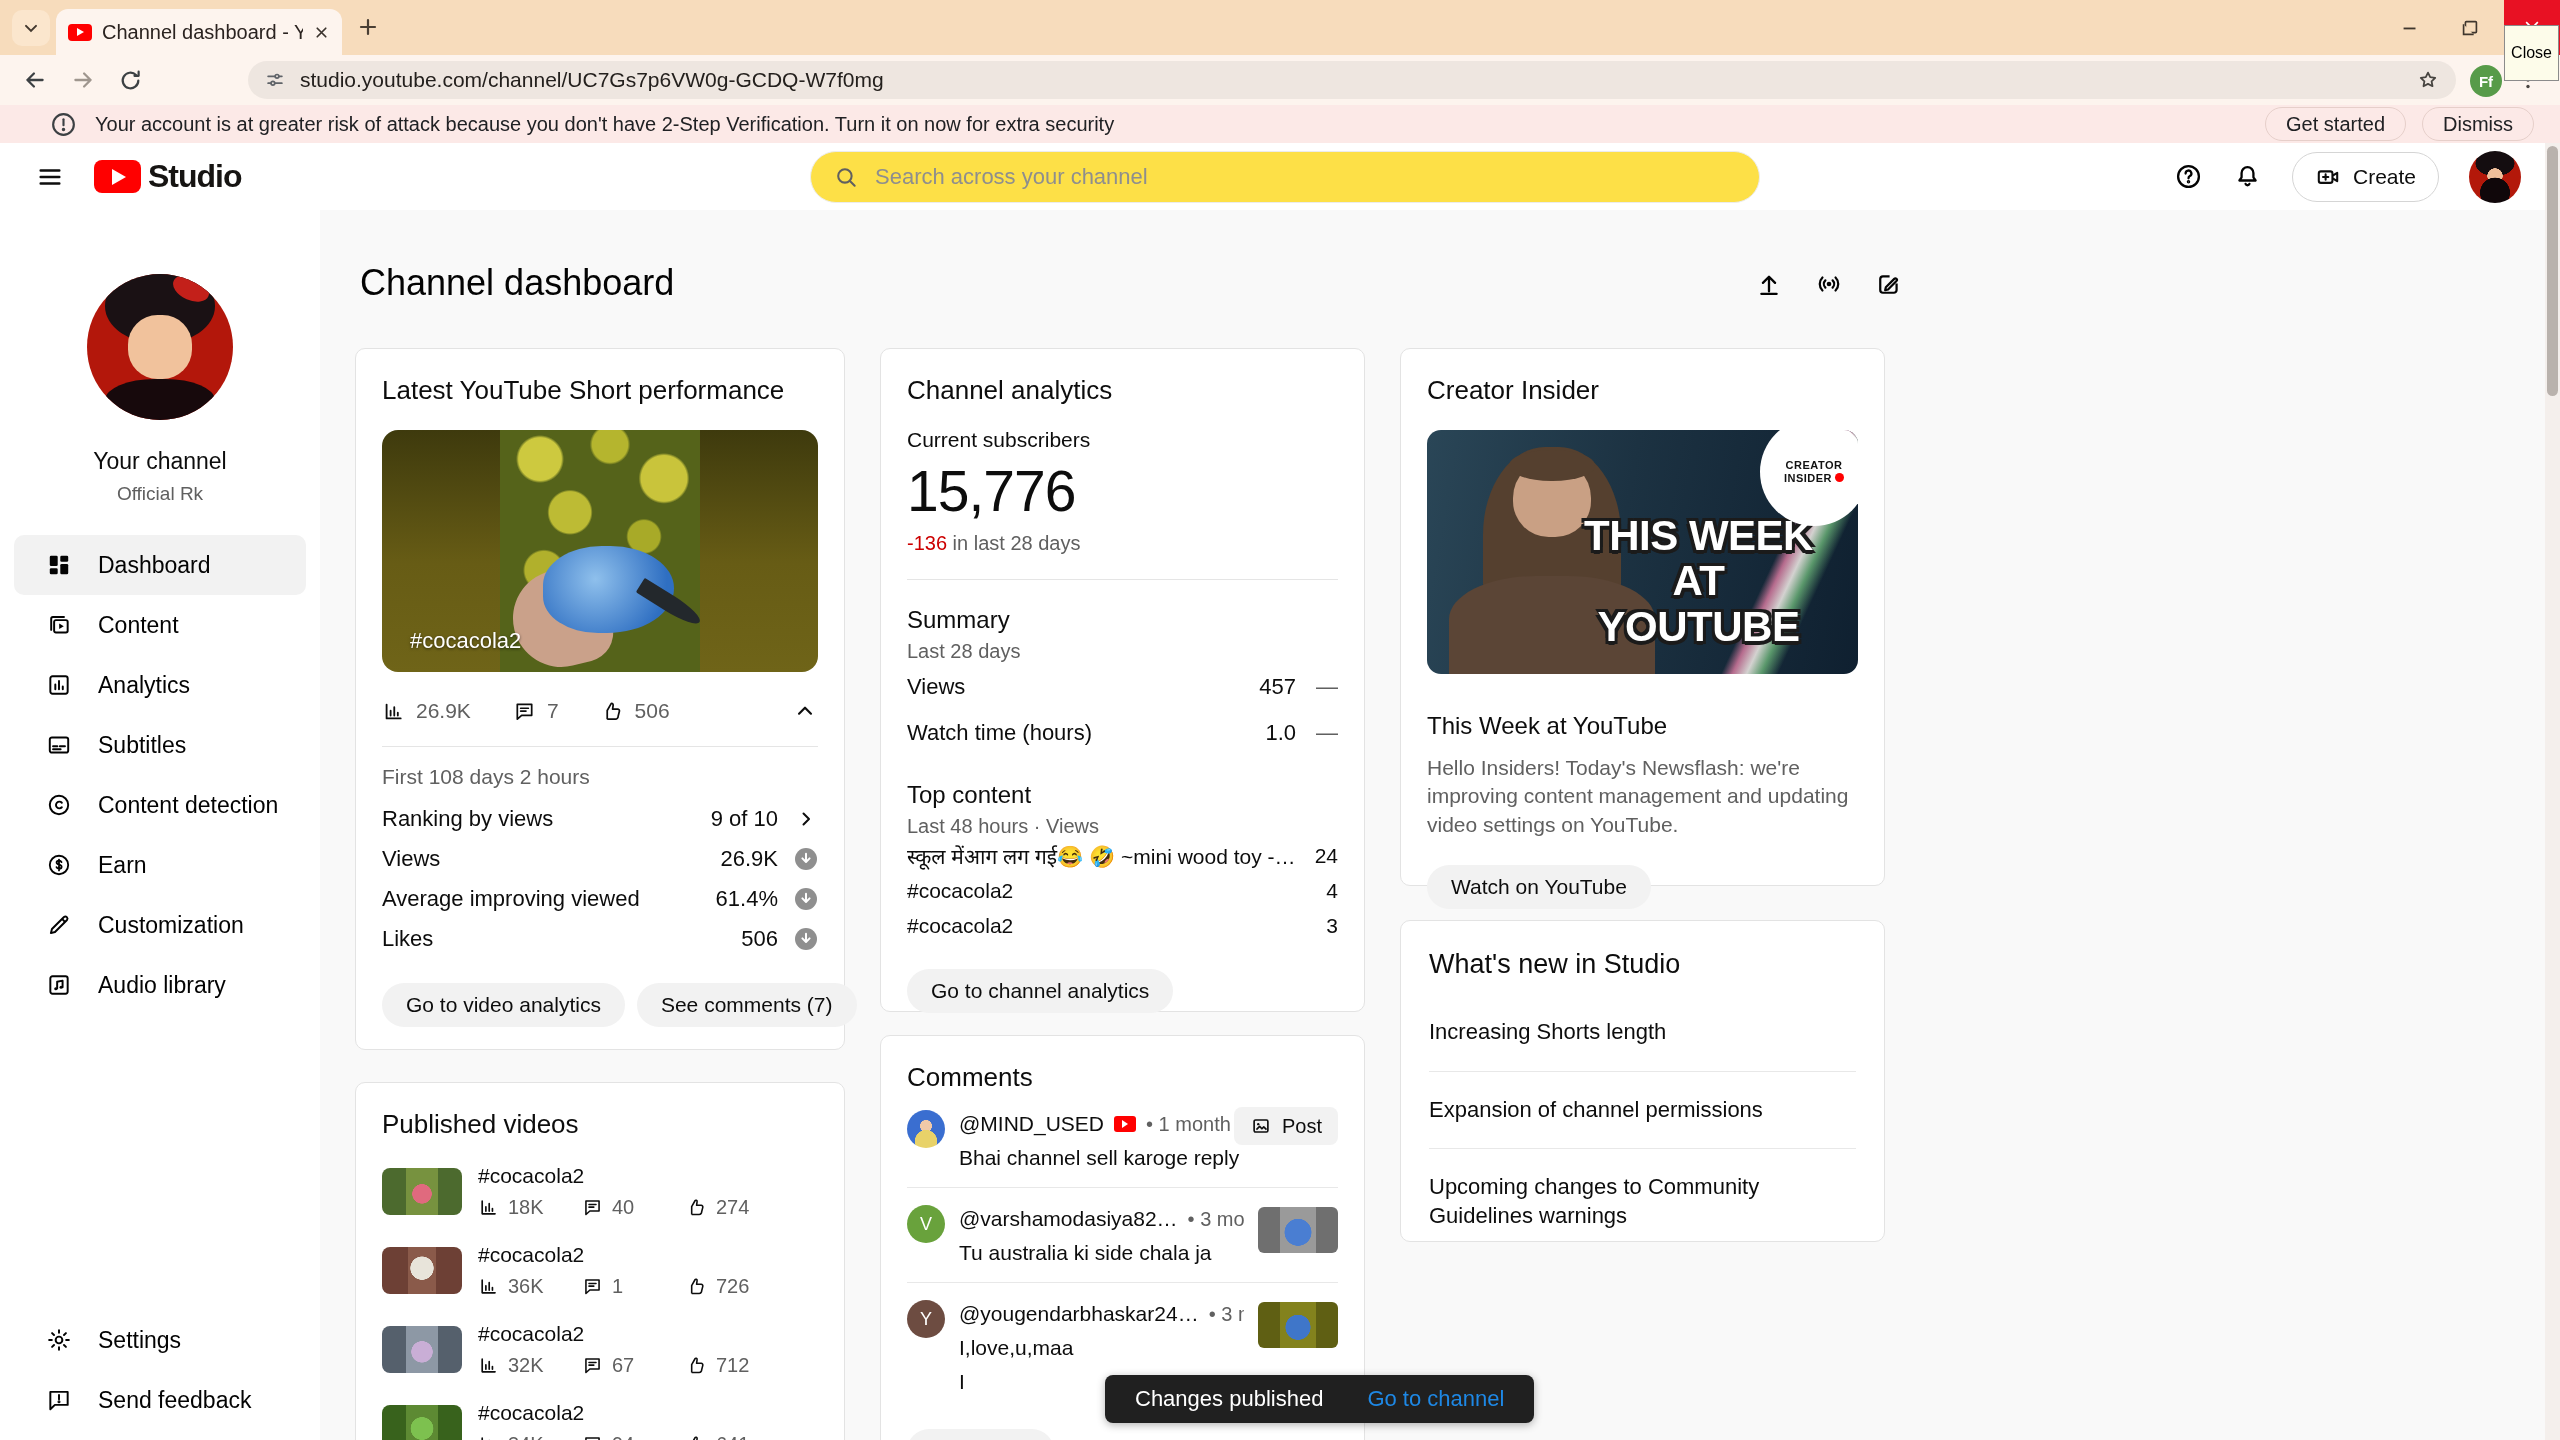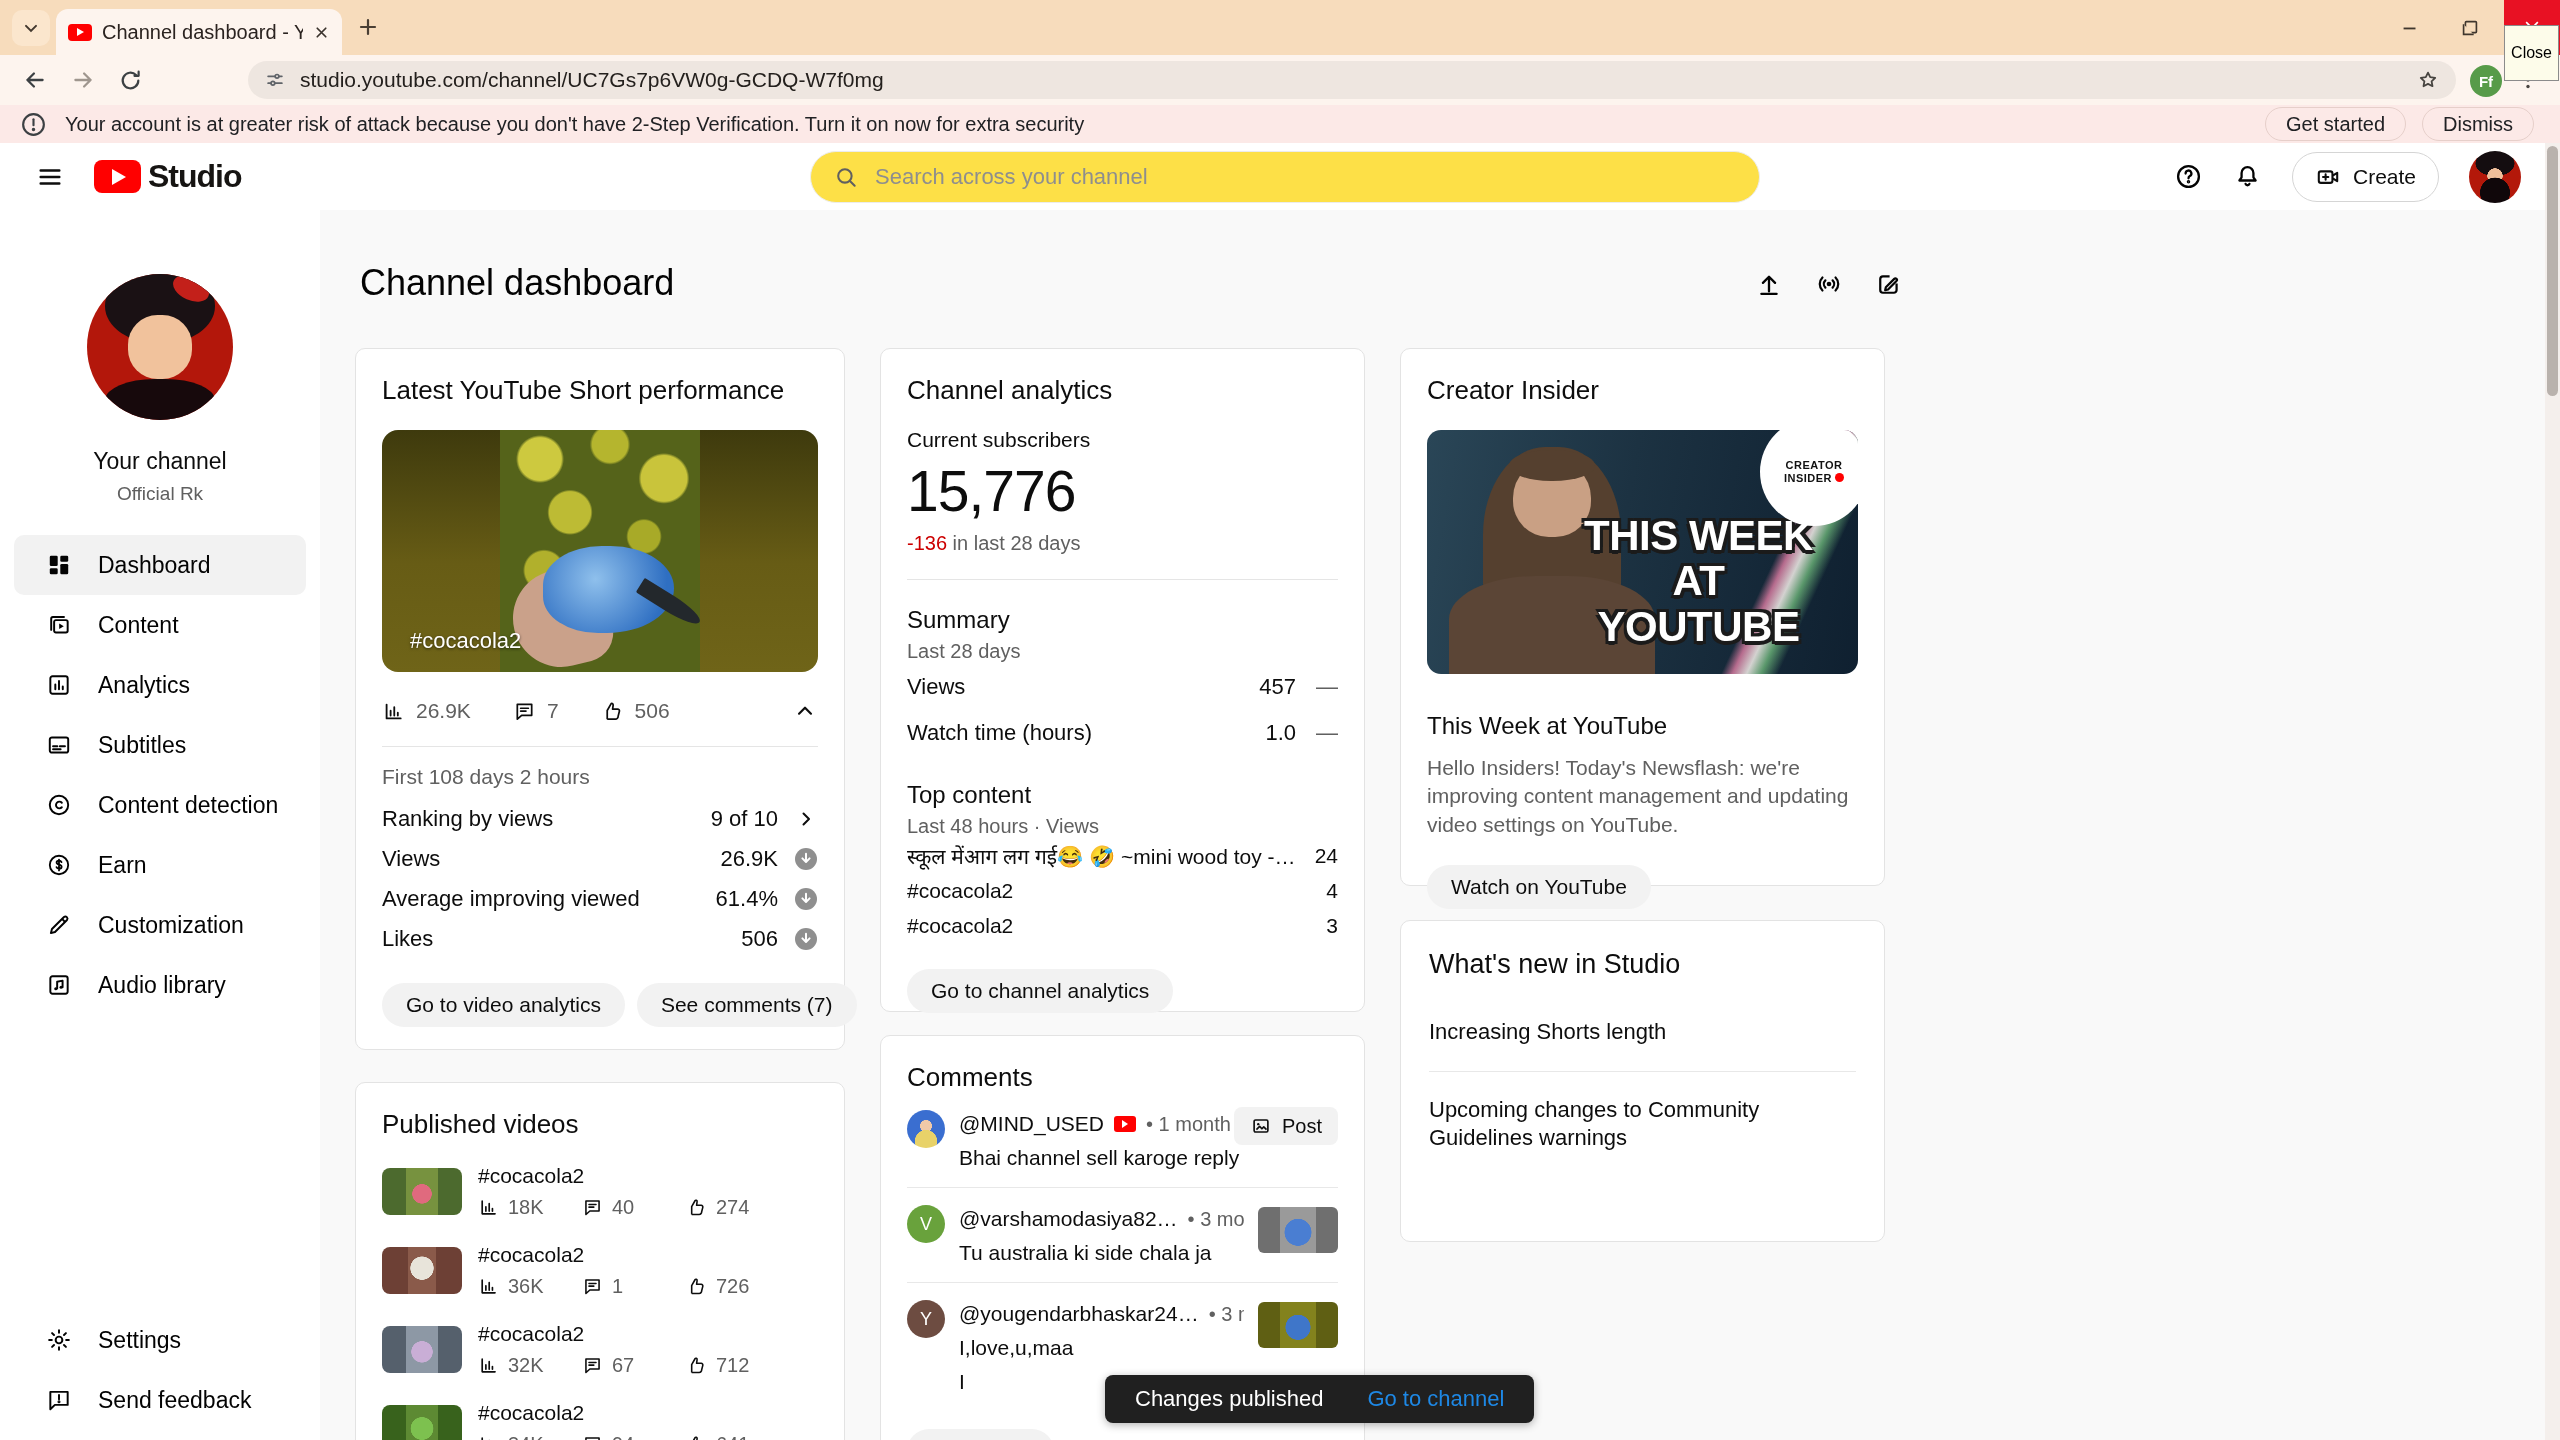--- a/index.html
+++ b/index.html
@@ -20,21 +20,21 @@
 .wb-close{right:0;width:56px;background:#e81123;color:#fff}
 .tooltip{position:absolute;top:25px;right:1px;background:#fdfcea;border:1px solid #8b8b8b;font-size:16px;line-height:20px;padding:17px 6px;color:#000;z-index:9}
 .urlrow{position:absolute;left:0;top:55px;right:0;height:50px;background:#fdf4ee;display:flex;align-items:center}
 .nav-ic{margin-left:22px;color:#3c4043}
 .nav-ic.dis{color:#9f968e}
 .urlpill{position:absolute;left:248px;right:104px;top:6px;height:38px;background:#eee6e0;border-radius:19px;display:flex;align-items:center;padding:0 16px;gap:14px}
 .url-text{font-size:21px;color:#24201d;flex:1;white-space:nowrap;overflow:hidden}
 .ff-av{position:absolute;right:58px;top:10px;width:32px;height:32px;border-radius:50%;background:#579b49;color:#fff;font-size:15px;font-weight:700;display:flex;align-items:center;justify-content:center}
 .kebab{position:absolute;right:20px;top:13px;color:#494440}
 
-.banner{position:absolute;left:0;top:105px;right:0;height:38px;background:#fce9e7;display:flex;align-items:center;padding-left:20px}
+.banner{position:absolute;left:0;top:105px;right:0;height:38px;background:#fce9e7;display:flex;align-items:center;padding-left:50px}
 .banner .alert{color:#3c4043;margin-right:18px}
 .banner-text{font-size:20px;color:#202124}
 .banner-actions{margin-left:auto;display:flex;gap:16px;margin-right:26px}
 .banner-btn{border:1px solid #e6cfca;border-radius:18px;height:34px;line-height:32px;padding:0 20px;font-size:20px;font-weight:500;color:#202124;background:transparent}
 
 .appheader{position:absolute;left:0;top:143px;right:15px;height:67px;background:#fff;display:flex;align-items:center}
 .hamb{margin-left:36px;color:#0d0d0d}
 .logo{display:flex;align-items:center;margin-left:30px;gap:7px}
 .logo-badge{width:47px;height:33px;background:#f00;border-radius:8px;position:relative}
 .logo-badge:after{content:"";position:absolute;left:18px;top:9px;border-left:14px solid #fff;border-top:8px solid transparent;border-bottom:8px solid transparent}
@@ -785,20 +785,21 @@
       </div>
       <div class="ci-title">This Week at YouTube</div>
       <div class="ci-desc">Hello Insiders! Today's Newsflash: we're improving content management and updating video settings on YouTube.</div>
       <button class="pill">Watch on YouTube</button>
     </section>
 
     <section class="card card-f">
       <h2>What's new in Studio</h2>
       <div style="margin-top:14px">
         <div class="wn-item">Increasing Shorts length</div>
+        <div class="wn-item">Expansion of channel permissions</div>
         <div class="wn-item last">Upcoming changes to Community Guidelines warnings</div>
       </div>
     </section>
   </div>
 
   <div class="toast">
     <span class="toast-msg">Changes published</span>
     <span class="toast-link">Go to channel</span>
   </div>
 

